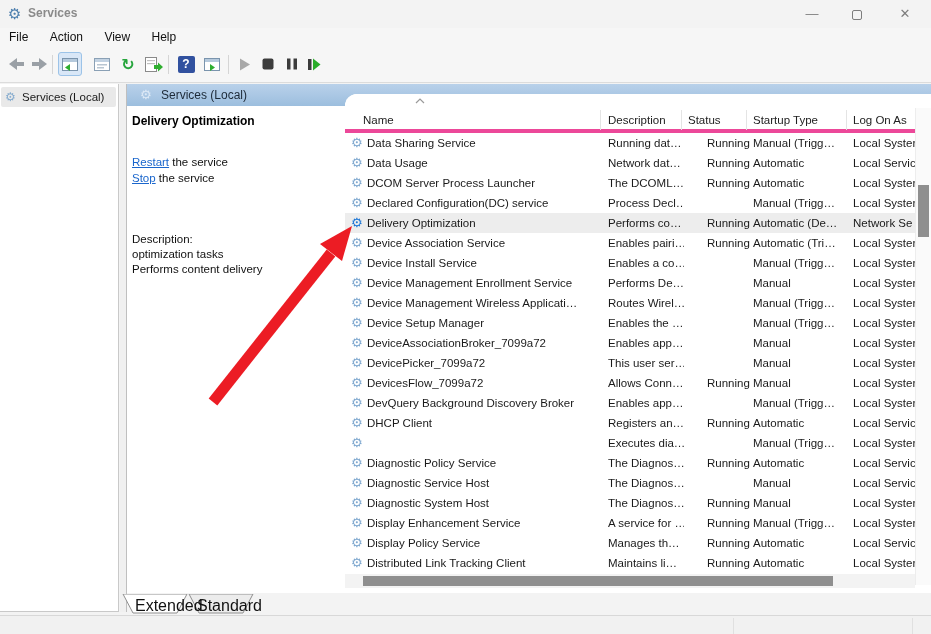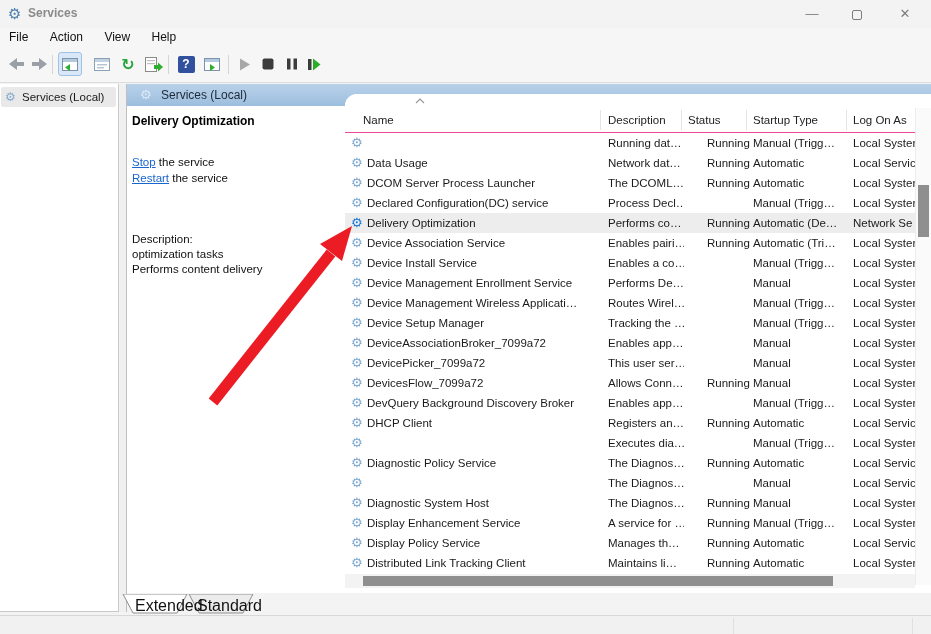--- a/index.html
+++ b/index.html
@@ -44,21 +44,21 @@
 
   
   .task-pane { position:absolute; top:22px; left:0; width:218px; bottom:0; background:#fff; padding:8px 6px 0 5px; }
   .tp-title { font-weight:bold; font-size:12px; color:#000; }
   .tp-links { margin-top:26px; font-size:11.5px; line-height:16px; color:#111; }
   .tp-link { color:#1a66cc; text-decoration:underline; cursor:pointer; }
   .tp-desc { margin-top:46px; font-size:11.5px; line-height:15px; color:#111; }
 
   
   .list-panel { position:absolute; top:10px; left:218px; right:0; height:499px; background:#fff; border-top-left-radius:12px; overflow:hidden; }
-  .list-header { position:absolute; top:0; left:0; right:16px; height:39px; background:#fff; border-bottom:1px solid #ec4899;text-decoration:underline; }
+  .list-header { position:absolute; top:0; left:0; right:16px; height:39px; background:#fff; border-bottom:4px solid #ec4899;text-decoration:underline; }
   .col-h { position:absolute; top:20px; font-size:11.5px; color:#222; white-space:nowrap; }
   .hsep { position:absolute; top:16px; height:20px; width:1px; background:#e4e4e4; }
   .sort-chevron { position:absolute; left:70px; top:4px; }
   .list-body { position:absolute; top:39px; left:0; right:16px; }
   .lrow { position:relative; height:20px; line-height:20px; font-size:11.5px; white-space:nowrap; }
   .lrow.selected { background:#ededed; }
   .lrow span { position:absolute; overflow:hidden; }
   .c-icon { left:6px; width:16px; color:#7fa8cf; font-size:13px; }
   .lrow.selected .c-icon { color:#1b76d6; }
   .c-name { left:22px; width:238px; }
@@ -191,22 +191,22 @@
 
   <div class="middle">
     <div class="blue-band">
       <span class="band-gear">⚙</span>
       <span class="band-title">Services (Local)</span>
     </div>
 
     <div class="task-pane">
       <div class="tp-title">Delivery Optimization</div>
       <div class="tp-links">
+        <div><span class="tp-link">Restart</span><span> the service</span></div>
         <div><span class="tp-link">Stop</span><span> the service</span></div>
-        <div><span class="tp-link">Restart</span><span> the service</span></div>
       </div>
       <div class="tp-desc">
         <div>Description:</div>
         <div>optimization tasks</div>
         <div>Performs content delivery</div>
       </div>
     </div>
 
     <div class="list-panel">
       <div class="list-header">
@@ -219,20 +219,21 @@
         <span class="col-h" style="left:408px">Startup Type</span>
         <span class="col-h" style="left:508px">Log On As</span>
         <span class="hsep" style="left:255px"></span>
         <span class="hsep" style="left:336px"></span>
         <span class="hsep" style="left:401px"></span>
         <span class="hsep" style="left:501px"></span>
       </div>
       <div class="list-body">
   <div class="lrow">
     <span class="c-icon">⚙</span>
+    <span class="c-name">Data Sharing Service</span>
     <span class="c-desc">Running dat…</span>
     <span class="c-status">Running</span>
     <span class="c-startup">Manual (Trigg…</span>
     <span class="c-logon">Local Syster</span>
   </div>
 
   <div class="lrow">
     <span class="c-icon">⚙</span>
     <span class="c-name">Data Usage</span>
     <span class="c-desc">Network dat…</span>
@@ -300,21 +301,21 @@
     <span class="c-name">Device Management Wireless Applicati…</span>
     <span class="c-desc">Routes Wirel…</span>
     <span class="c-status"></span>
     <span class="c-startup">Manual (Trigg…</span>
     <span class="c-logon">Local Syster</span>
   </div>
 
   <div class="lrow">
     <span class="c-icon">⚙</span>
     <span class="c-name">Device Setup Manager</span>
-    <span class="c-desc">Tracking the …</span>
+    <span class="c-desc">Enables the …</span>
     <span class="c-status"></span>
     <span class="c-startup">Manual (Trigg…</span>
     <span class="c-logon">Local Syster</span>
   </div>
 
   <div class="lrow">
     <span class="c-icon">⚙</span>
     <span class="c-name">DeviceAssociationBroker_7099a72</span>
     <span class="c-desc">Enables app…</span>
     <span class="c-status"></span>
@@ -370,20 +371,21 @@
     <span class="c-icon">⚙</span>
     <span class="c-name">Diagnostic Policy Service</span>
     <span class="c-desc">The Diagnos…</span>
     <span class="c-status">Running</span>
     <span class="c-startup">Automatic</span>
     <span class="c-logon">Local Servic</span>
   </div>
 
   <div class="lrow">
     <span class="c-icon">⚙</span>
+    <span class="c-name">Diagnostic Service Host</span>
     <span class="c-desc">The Diagnos…</span>
     <span class="c-status"></span>
     <span class="c-startup">Manual</span>
     <span class="c-logon">Local Servic</span>
   </div>
 
   <div class="lrow">
     <span class="c-icon">⚙</span>
     <span class="c-name">Diagnostic System Host</span>
     <span class="c-desc">The Diagnos…</span>

